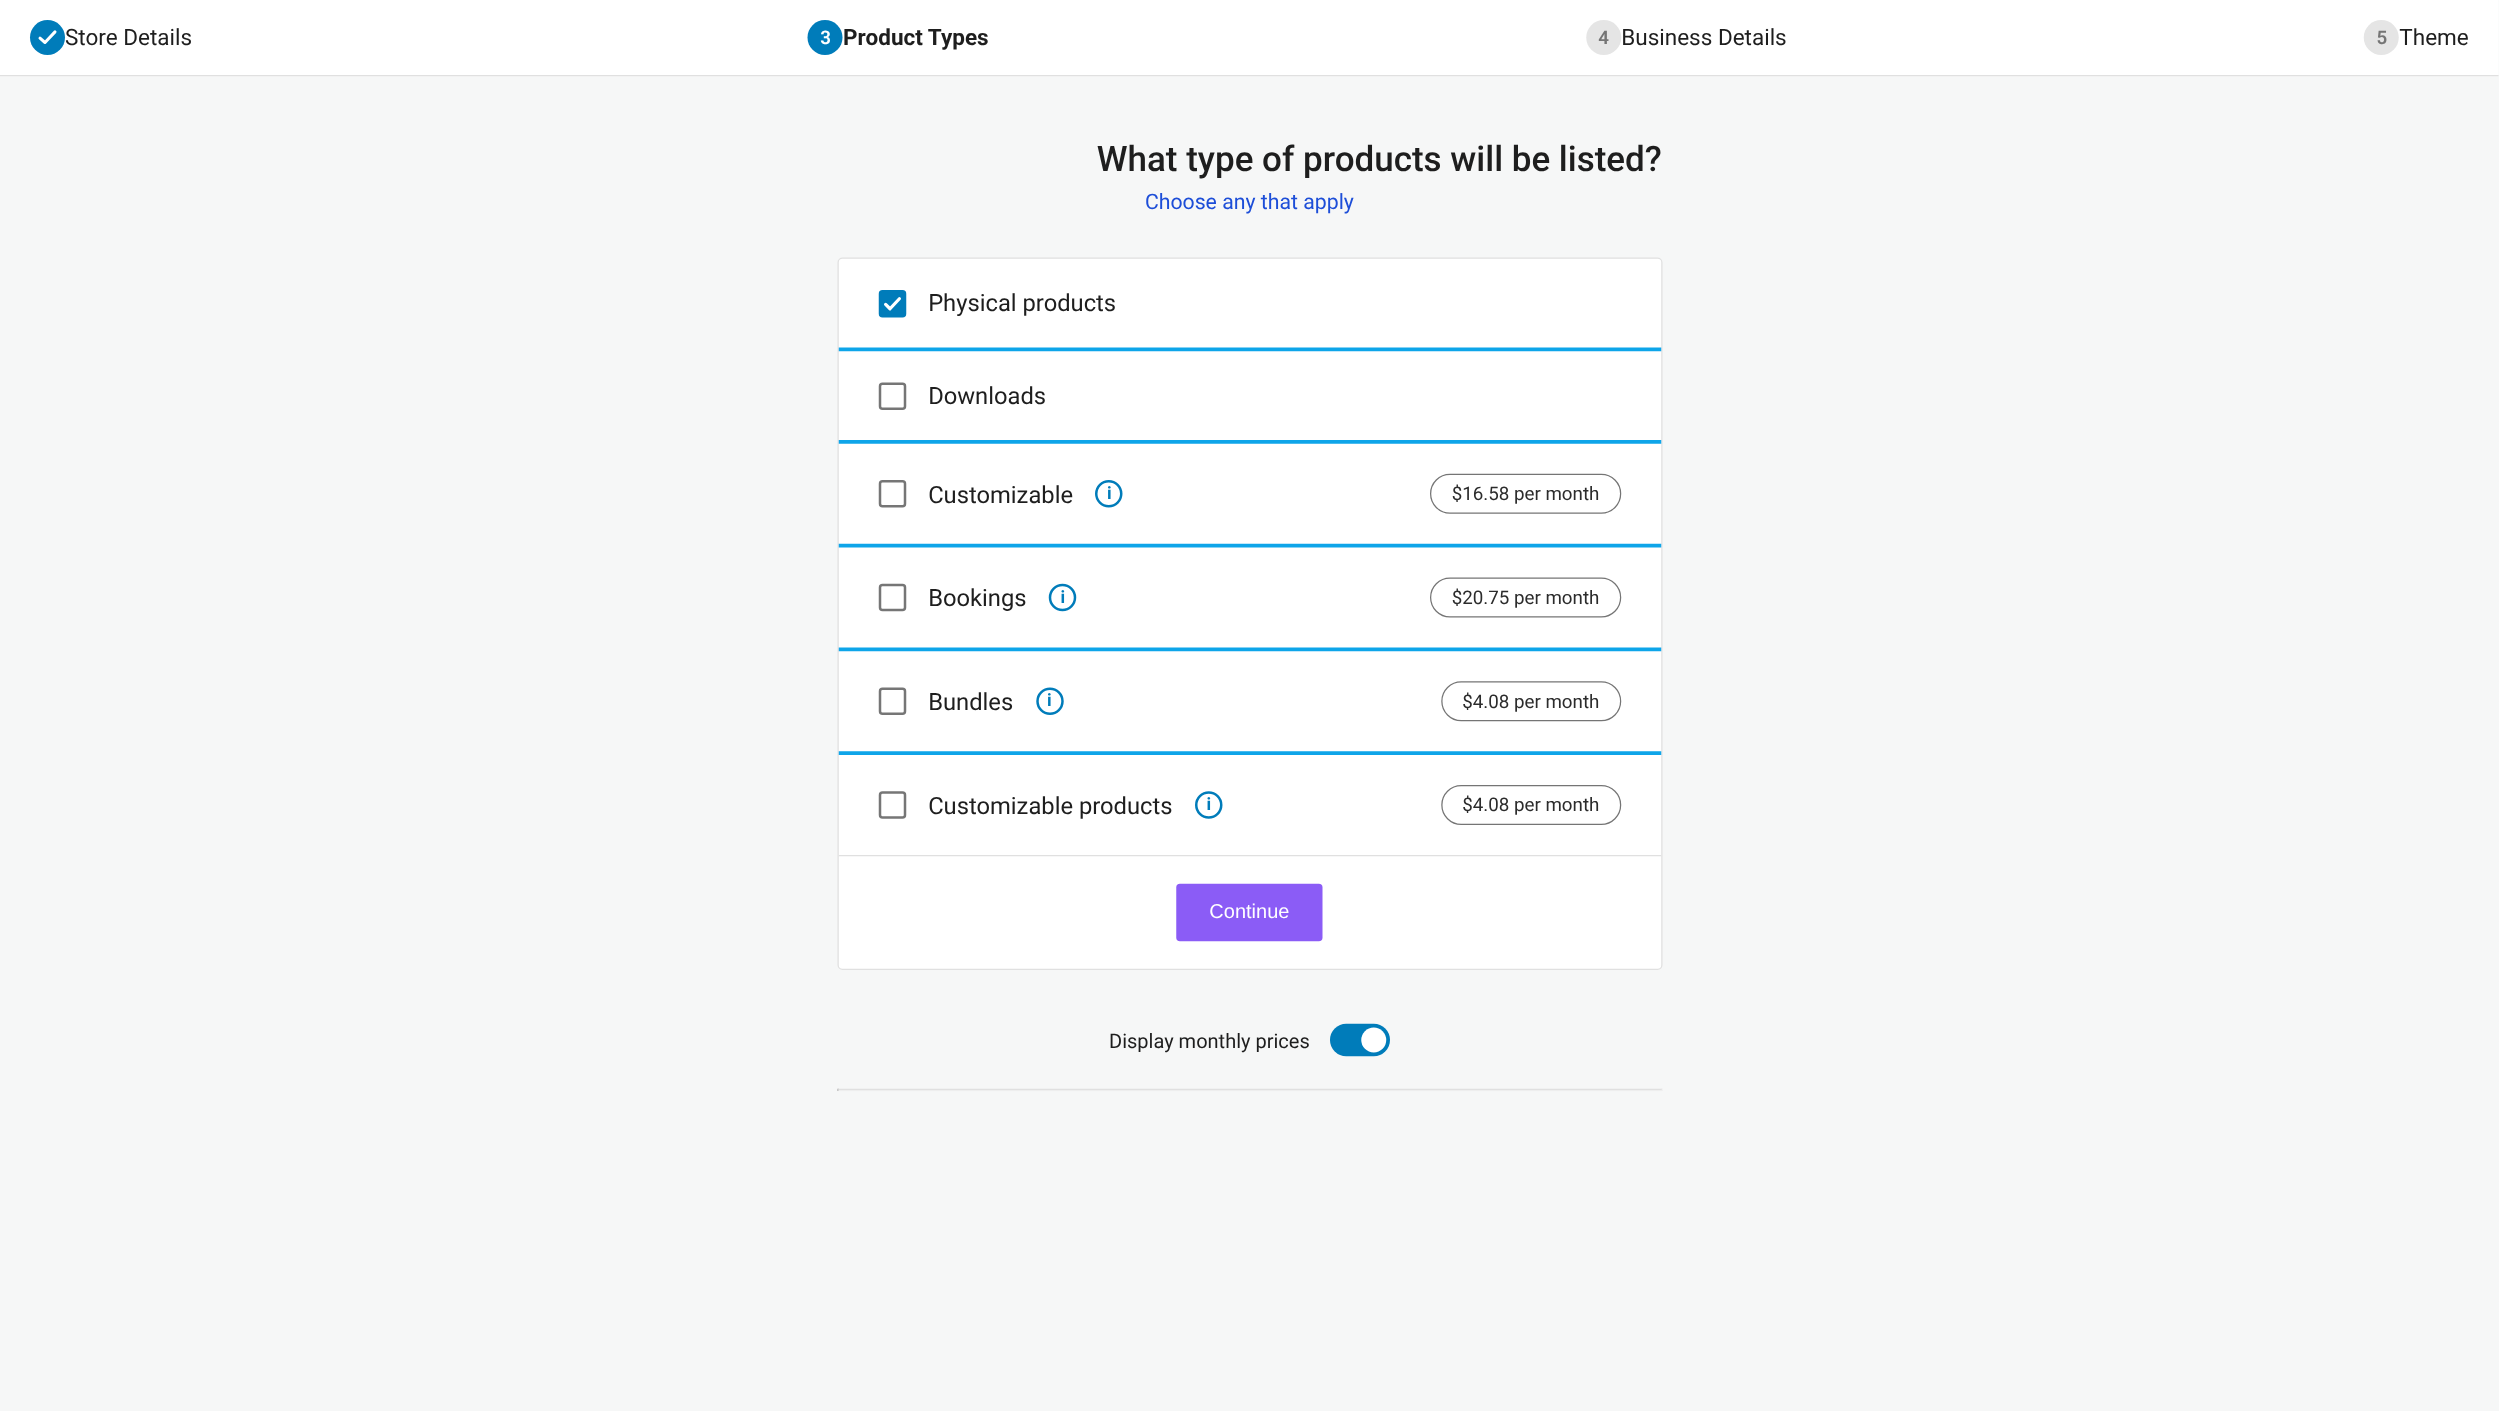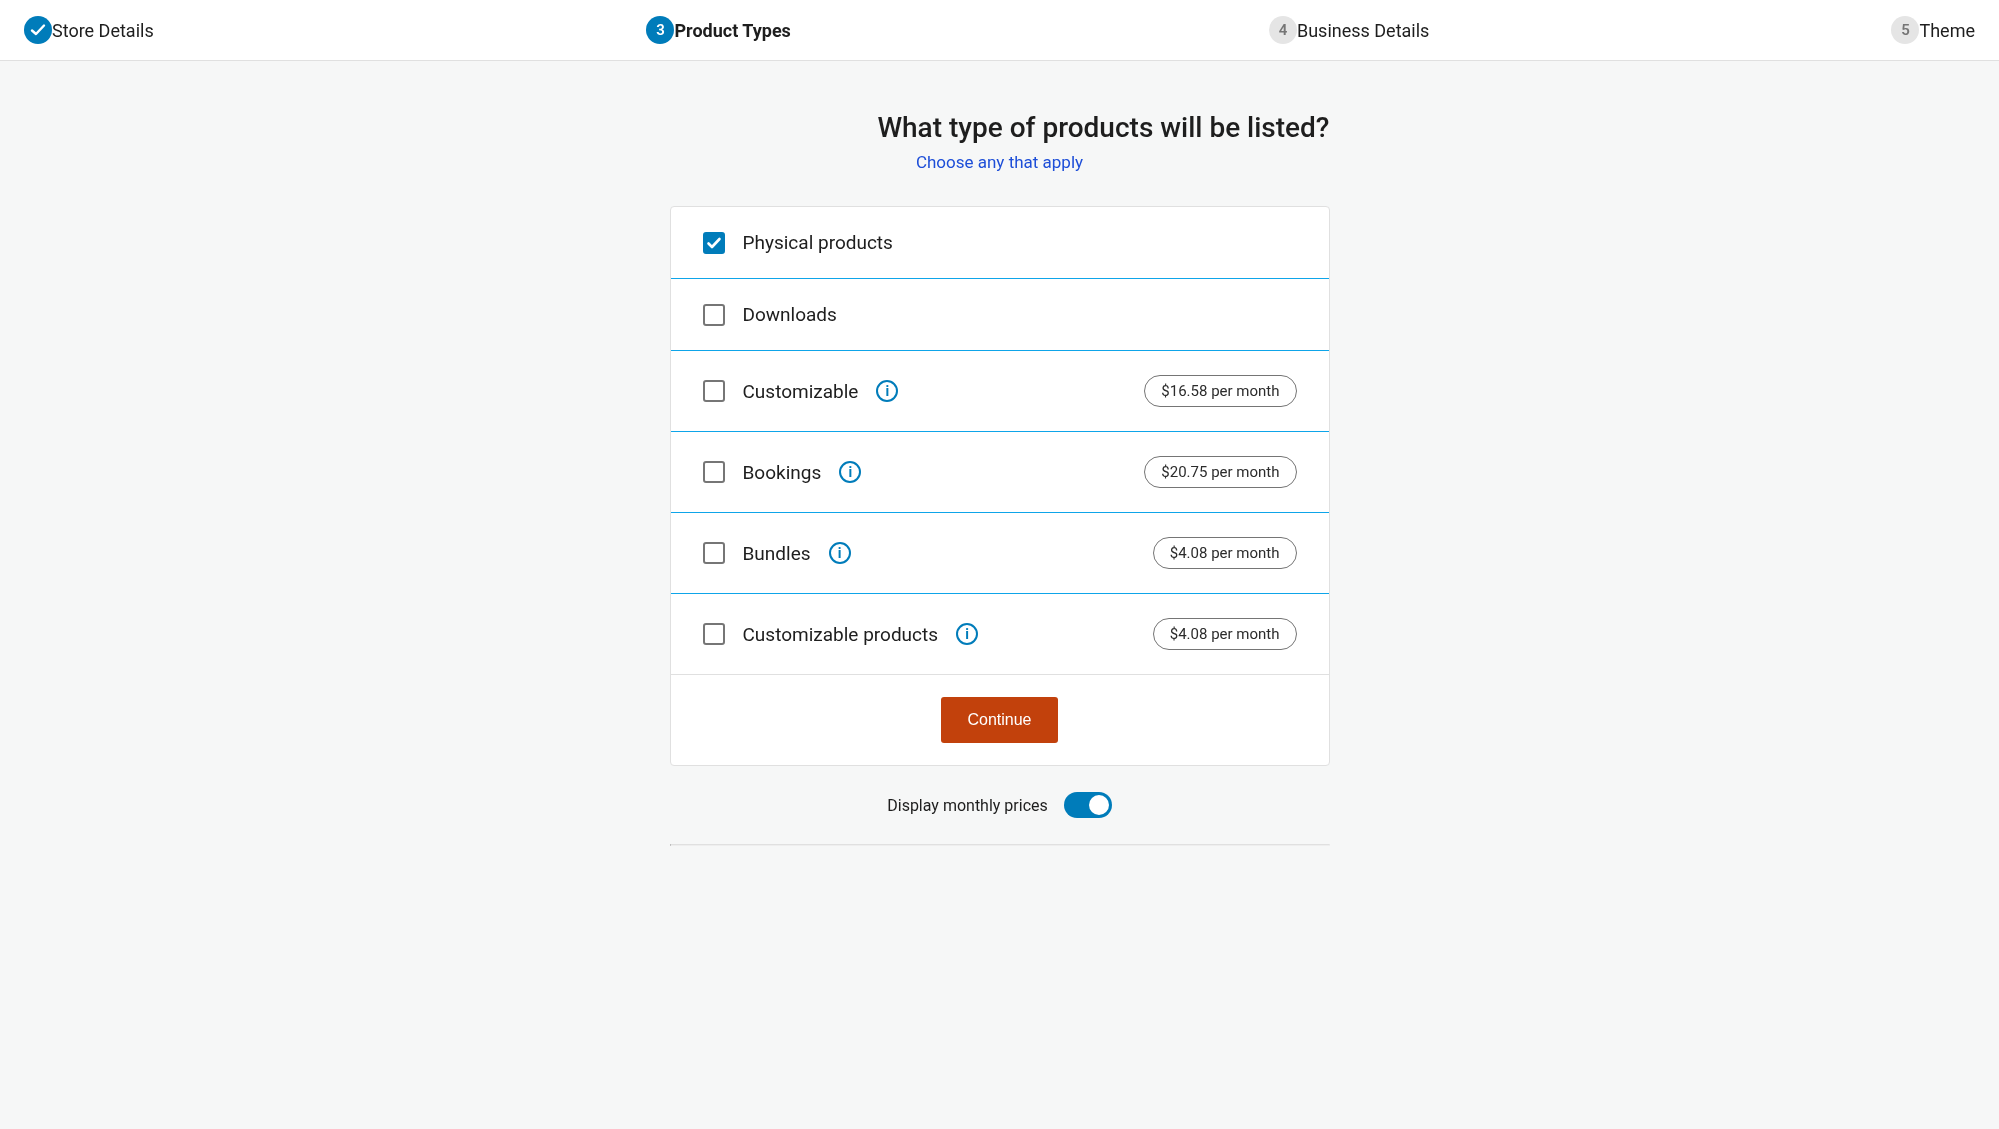--- a/index.html
+++ b/index.html
@@ -78,21 +78,21 @@
     }
     .card {
       background: #fff;
       border: 1px solid #e0e0e0;
       border-radius: 4px;
     }
     .option-row {
       display: flex;
       align-items: center;
       padding: 24px 32px;
-      border-bottom: 1px solid #0ea5e9;
+      border-bottom: 3px solid #0ea5e9;
       gap: 18px;
     }
     .checkbox {
       width: 22px;
       height: 22px;
       border: 2px solid #767676;
       border-radius: 3px;
       display: flex;
       align-items: center;
       justify-content: center;
@@ -132,35 +132,35 @@
       font-size: 15px;
       color: #2c2c2c;
       white-space: nowrap;
     }
     .continue-row {
       padding: 22px;
       display: flex;
       justify-content: center;
     }
     .continue-btn {
-      background: #c2410c;
+      background: #8b5cf6;
       color: #fff;
       border: none;
       border-radius: 3px;
       padding: 14px 26px;
       font-size: 16px;
       font-weight: 500;
       cursor: pointer;
     }
     .toggle-row {
       display: flex;
       align-items: center;
       justify-content: center;
       gap: 16px;
-      margin-top: 26px;
+      margin-top: 43px;
       padding-bottom: 26px;
     }
     .toggle-label {
       font-size: 16px;
       color: #1e1e1e;
     }
     .toggle {
       width: 48px;
       height: 26px;
       background: #007cba;

